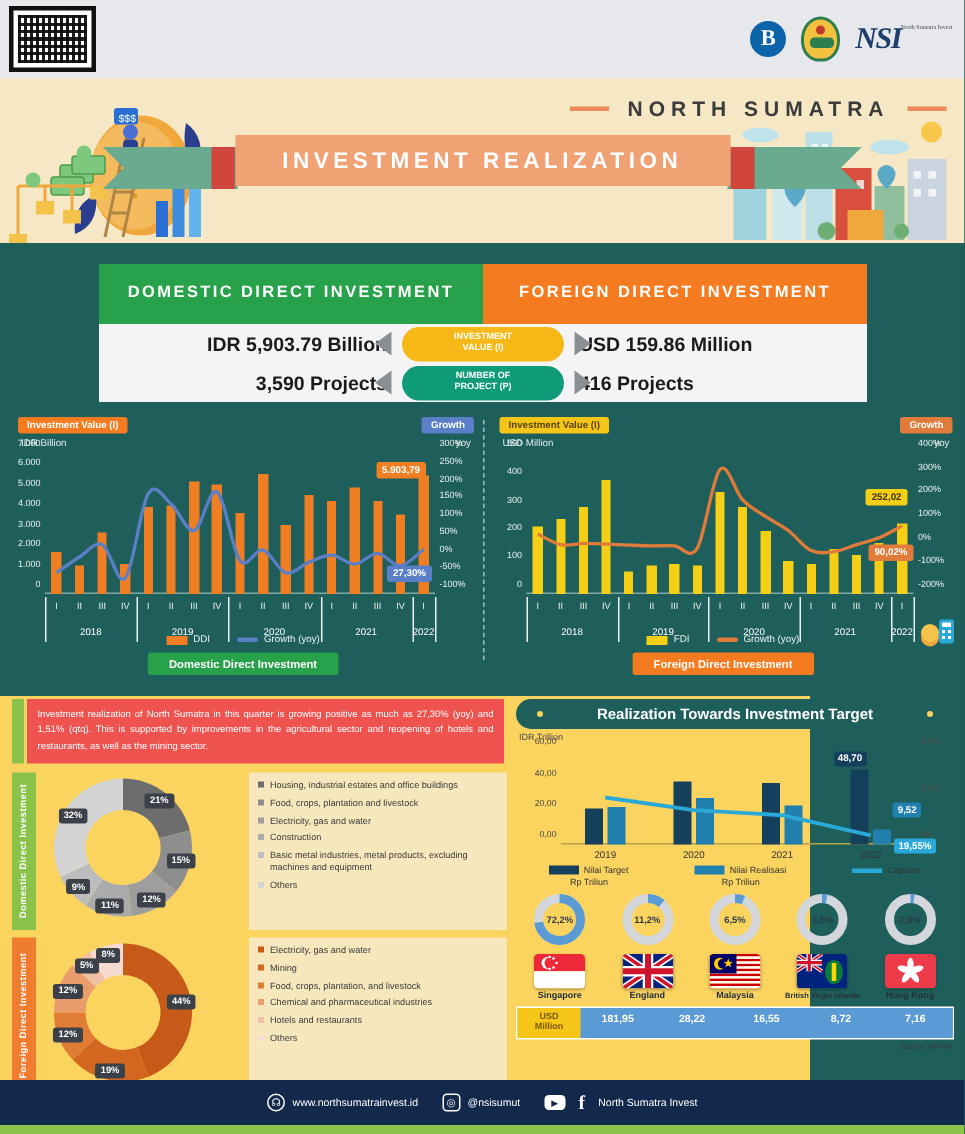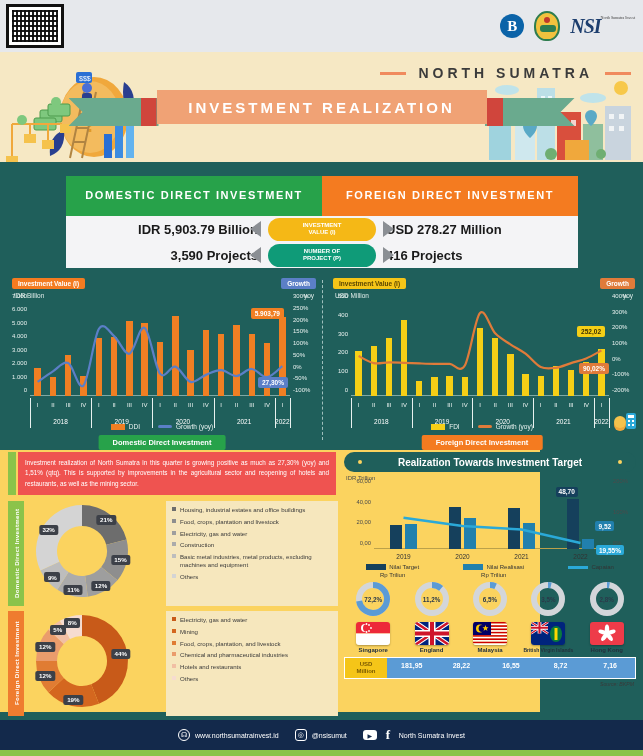--- a/index.html
+++ b/index.html
@@ -103,21 +103,21 @@
   .legend { position:absolute; bottom:16px; left:0; right:0; display:flex; justify-content:center; gap:18px; align-items:center; }
   .lg { display:flex; align-items:center; gap:4px; font-size:6.5px; color:#eaf3f1; }
   .swatch { width:14px; height:6px; }
   .swatch.line { height:3px; border-radius:2px; }
   .chartTitle { position:absolute; bottom:-2px; left:50%; transform:translateX(-50%); font-size:7.5px; font-weight:bold;
                 color:#fff; padding:3px 14px; border-radius:2px; }
   .ddi .chartTitle { background:#27a24a; }
   .fdi .chartTitle { background:#f47b20; }
 
   
-  .lower { position:absolute; left:0; top:450px; width:540px; height:262px; background:#fbd35f; }
+  .lower { position:absolute; left:0; top:464px; width:540px; height:262px; background:#fbd35f; }
   .leftCol { position:absolute; left:8px; top:2px; width:330px; }
   .rightCol { position:absolute; left:344px; top:2px; width:292px; }
 
   .narr { position:relative; margin-left:10px; background:#ef5350; color:#fff; font-size:6.3px; line-height:1.65;
           padding:6px 7px; text-align:justify; width:318px; }
   .narr::before { content:""; position:absolute; left:-10px; top:0; width:8px; height:100%; background:#8bc34a; }
 
   .donutBlock { position:relative; margin-top:6px; display:flex; }
   .vtab { width:16px; display:flex; align-items:center; justify-content:center; color:#fff; font-size:6.2px;
           font-weight:bold; writing-mode:vertical-rl; transform:rotate(180deg); letter-spacing:.3px; }
@@ -297,21 +297,21 @@
     </div>
     <div class="kpi-body">
       <div class="kpi-row">
         <div class="kpi-val left">IDR 5,903.79 Billion</div>
         <div class="arrow l"></div>
         <div class="pill v">
           <span>INVESTMENT</span>
           <span>VALUE (I)</span>
         </div>
         <div class="arrow r"></div>
-        <div class="kpi-val right">USD 278.27 Million</div>
+        <div class="kpi-val right">USD 159.86 Million</div>
       </div>
       <div class="kpi-row">
         <div class="kpi-val left">3,590 Projects</div>
         <div class="arrow l"></div>
         <div class="pill p">
           <span>NUMBER OF</span>
           <span>PROJECT (P)</span>
         </div>
         <div class="arrow r"></div>
         <div class="kpi-val right">416 Projects</div>

